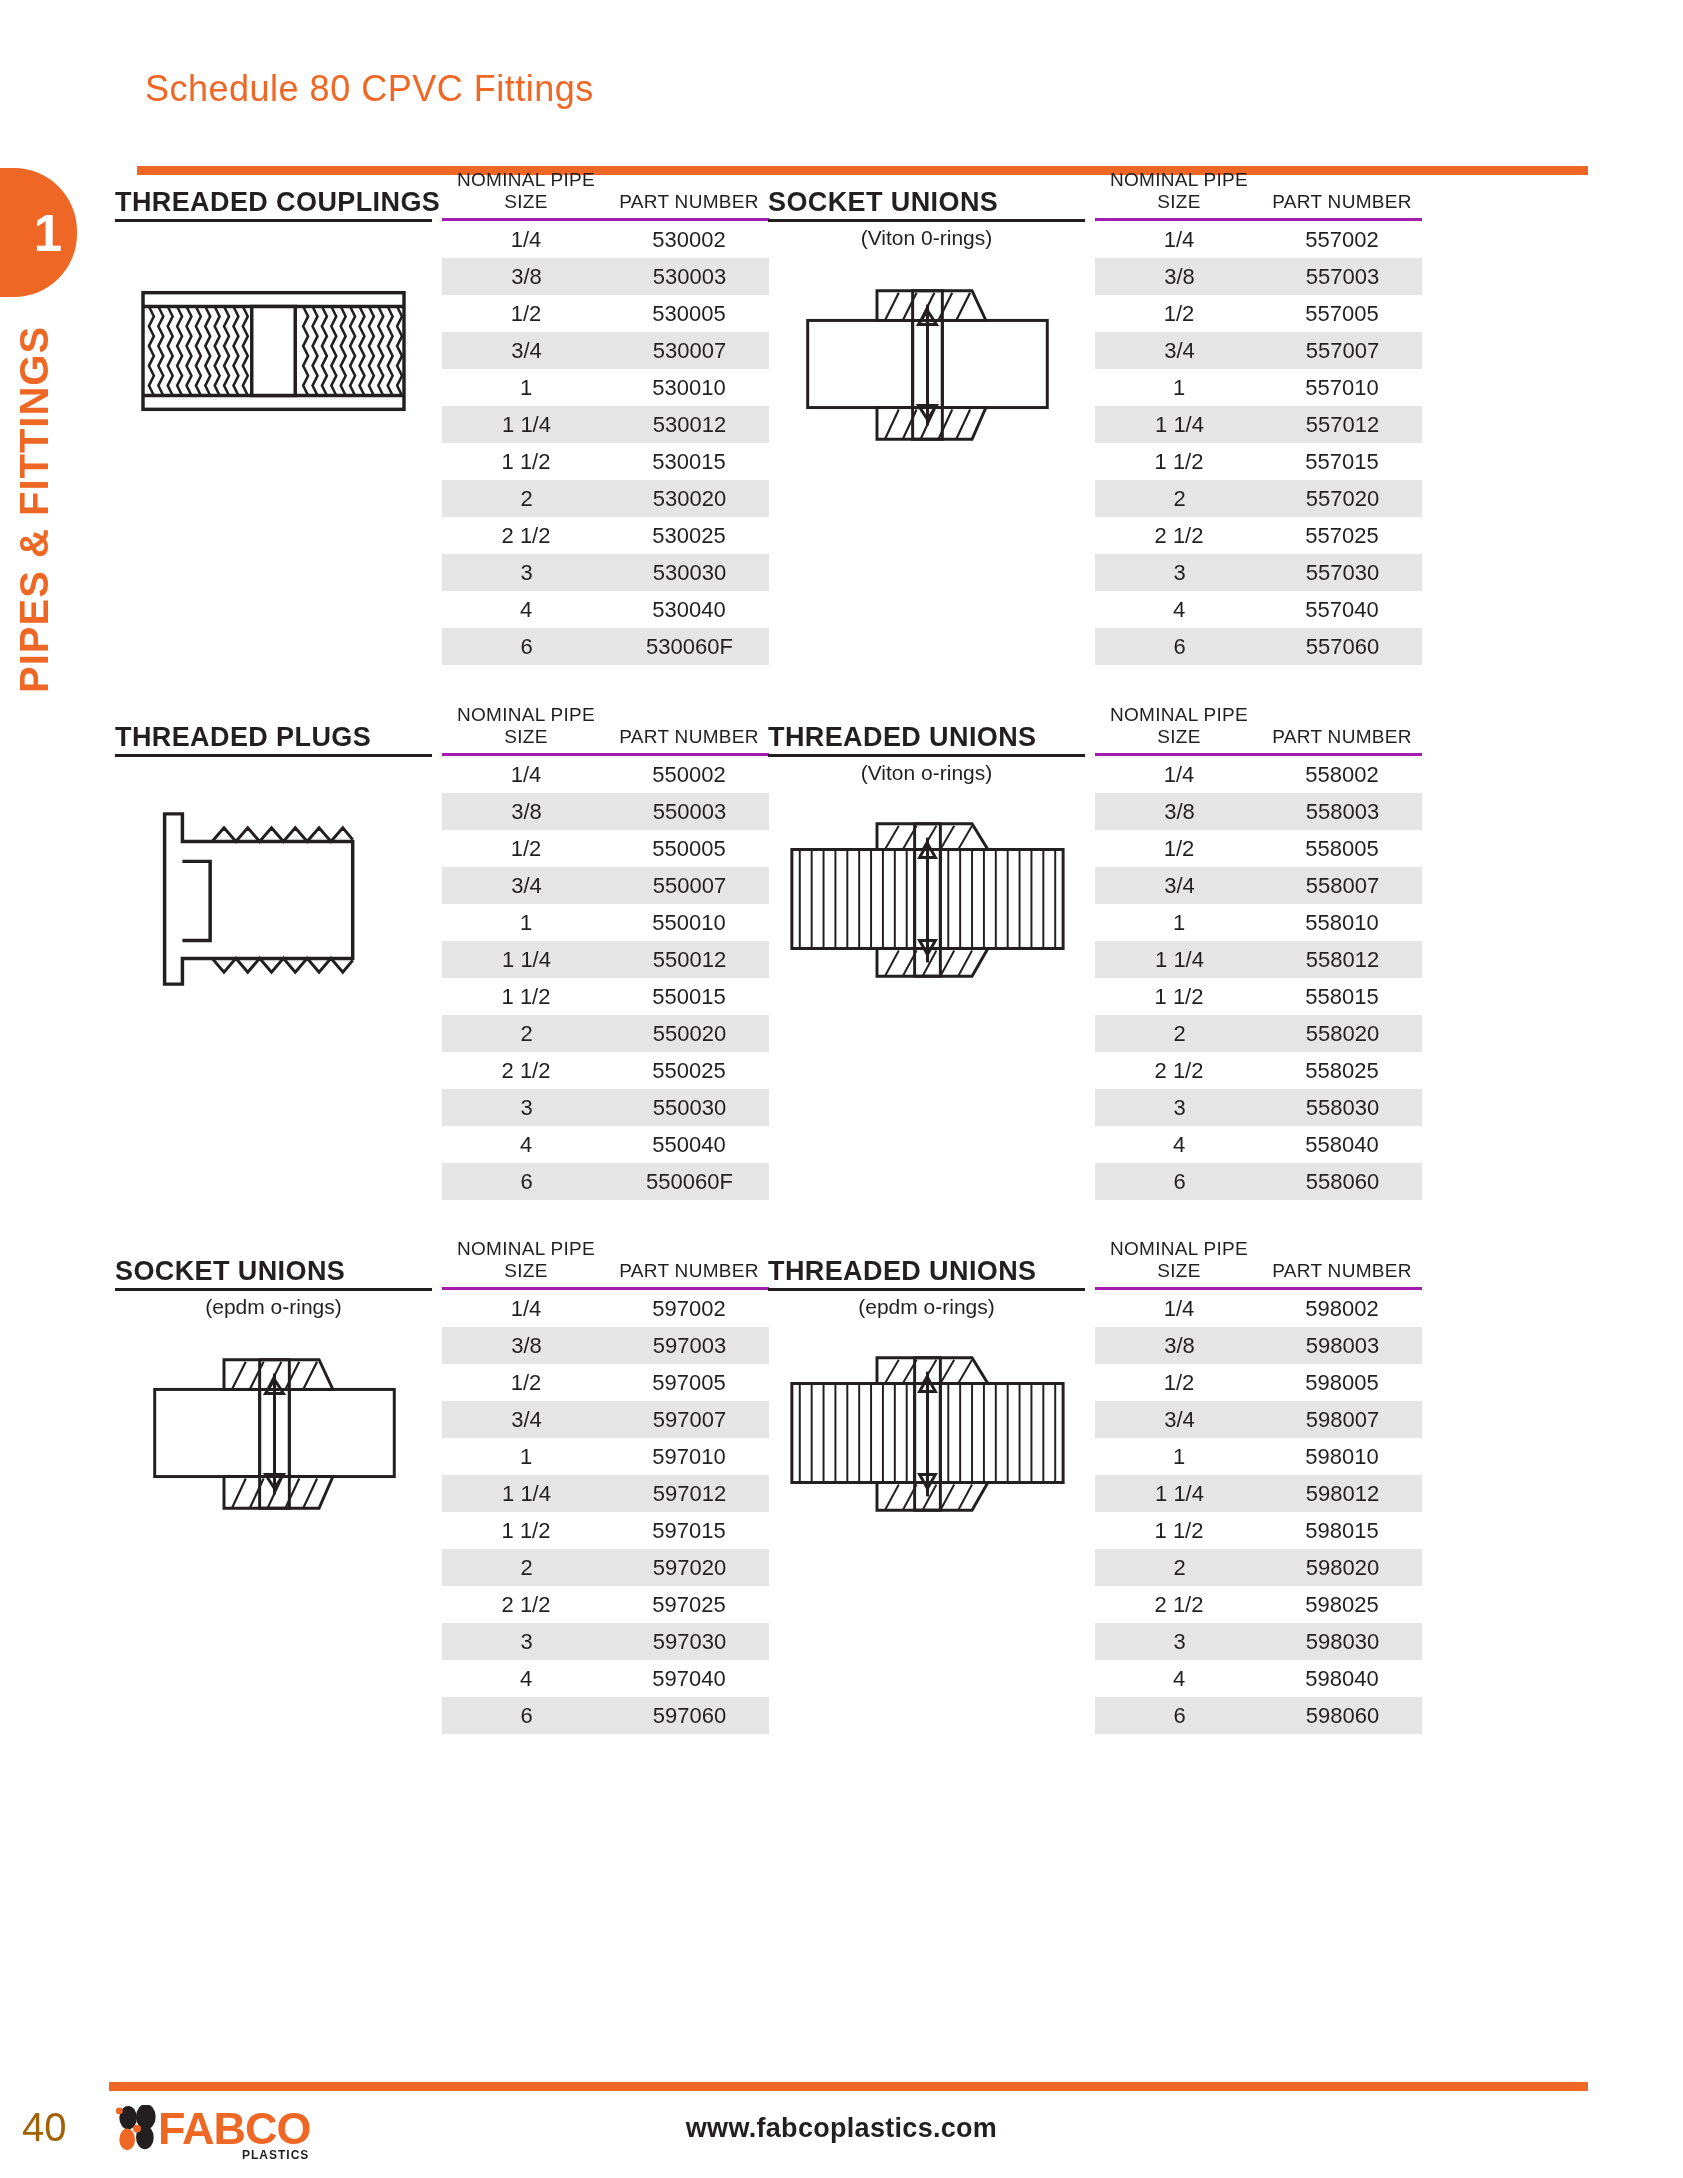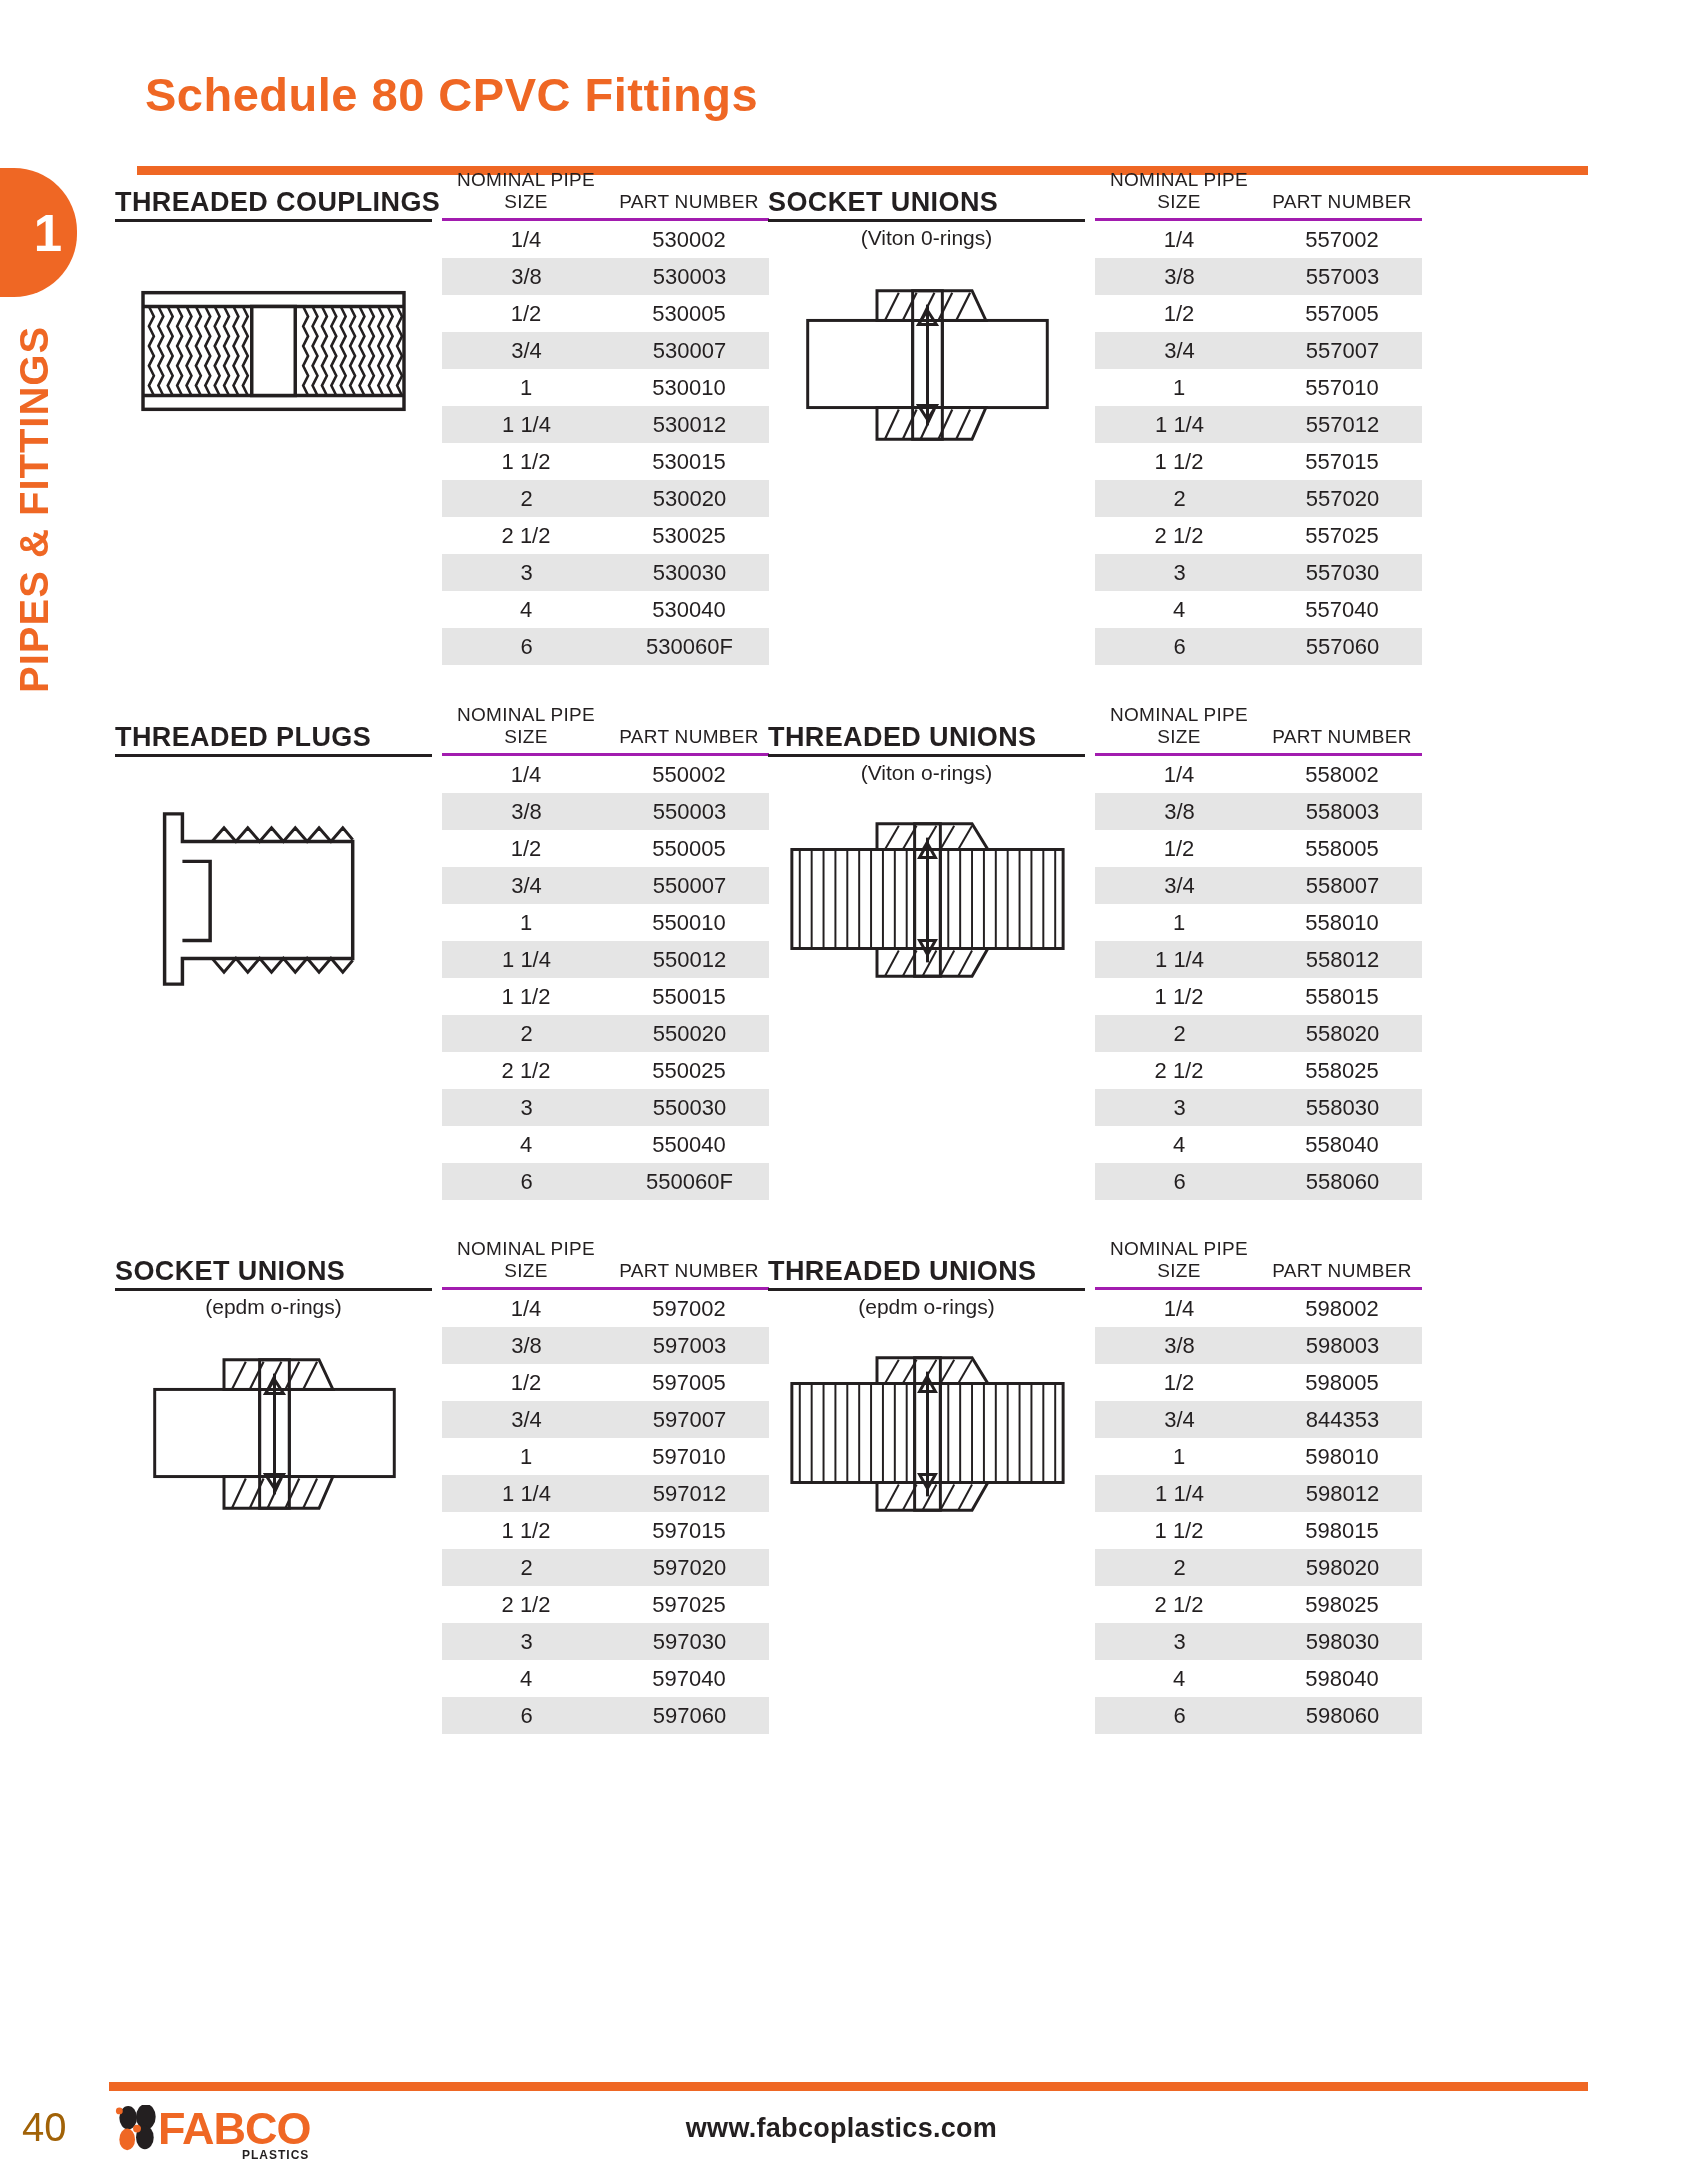--- a/index.html
+++ b/index.html
@@ -62,22 +62,22 @@
     left: 12px;
     top: 396px;
     transform-origin: left top;
   }
 
   
   .page-title {
     position: absolute;
     left: 145px;
     top: 71px;
-    font-size: 47px;
-    font-weight: bold;
+    font-size: 36px;
+    font-weight: normal;
     color: #ef6724;
     font-family: "Liberation Sans Narrow", "Liberation Sans", sans-serif;
     letter-spacing: 0.5px;
     line-height: 1;
   }
   .rule-top {
     position: absolute;
     left: 137px;
     top: 166px;
     width: 1451px;
@@ -753,21 +753,21 @@
         <div class="trow alt">
           <div class="td c1">3/8</div>
           <div class="td c2">598003</div>
         </div>
         <div class="trow">
           <div class="td c1">1/2</div>
           <div class="td c2">598005</div>
         </div>
         <div class="trow alt">
           <div class="td c1">3/4</div>
-          <div class="td c2">844353</div>
+          <div class="td c2">598007</div>
         </div>
         <div class="trow">
           <div class="td c1">1</div>
           <div class="td c2">598010</div>
         </div>
         <div class="trow alt">
           <div class="td c1">1 1/4</div>
           <div class="td c2">598012</div>
         </div>
         <div class="trow">

